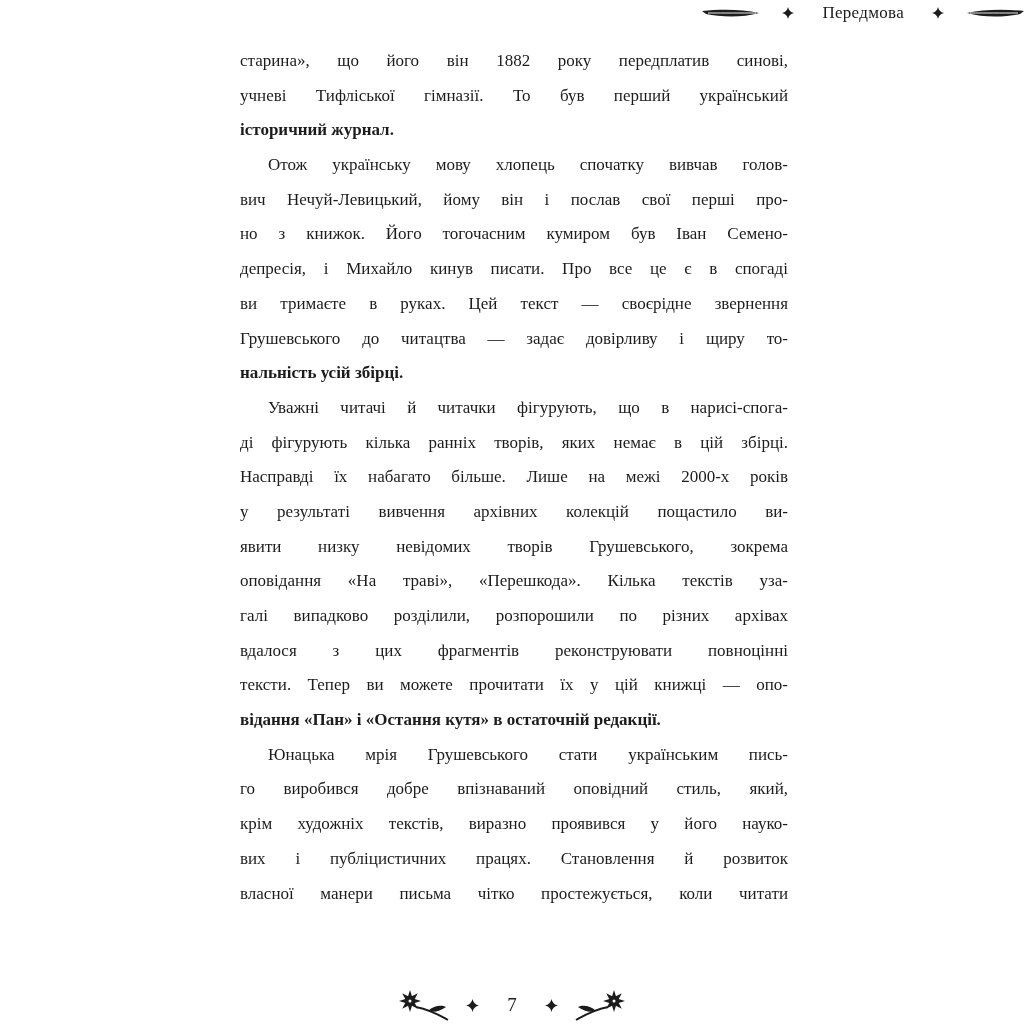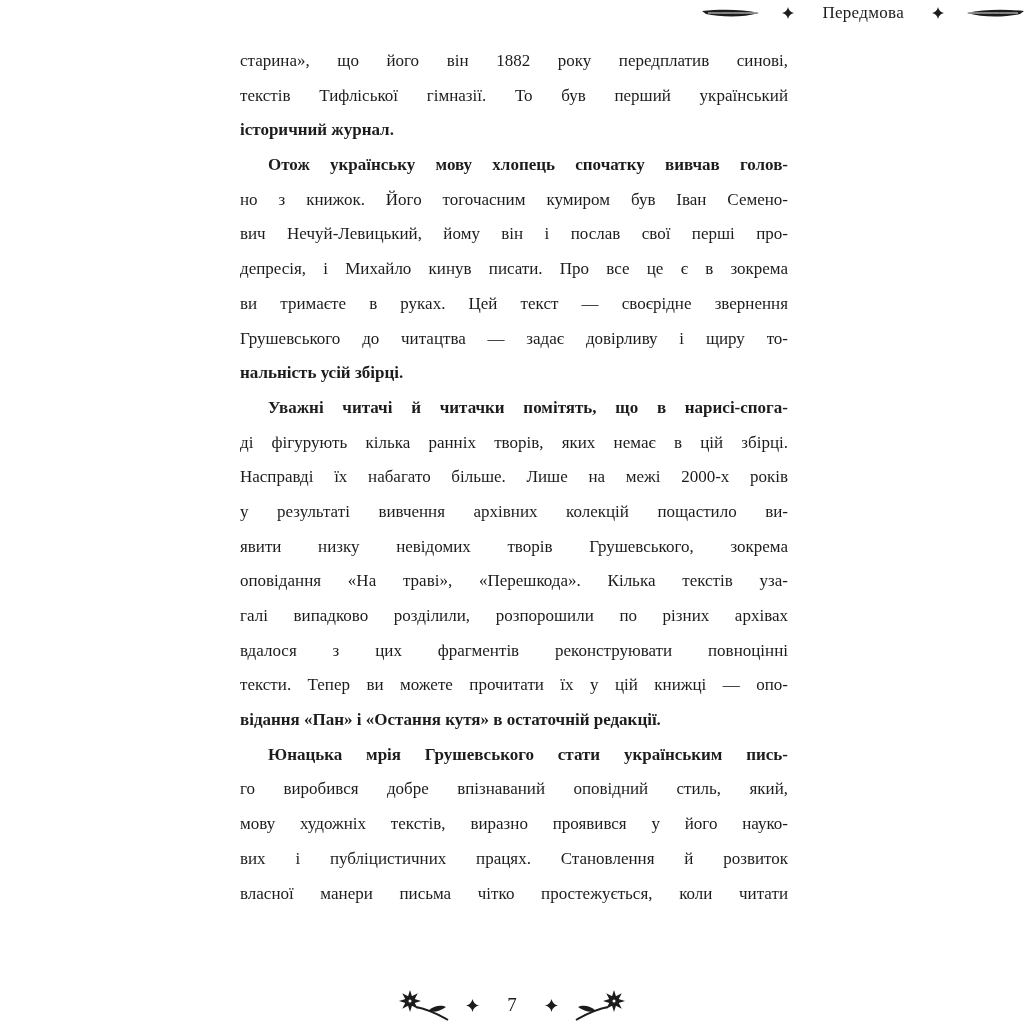--- a/index.html
+++ b/index.html
@@ -50,21 +50,20 @@
     text-align: justify;
     text-align-last: justify;
   }
   .line.last {
     text-align: left;
     text-align-last: left;
     font-weight: bold;
   }
   .line.indent {
     padding-left: 28px;
-    font-weight: bold;
   }
   .folio {
     position: absolute;
     top: 988px;
     left: 0;
     width: 1024px;
     height: 34px;
     display: flex;
     align-items: center;
     justify-content: center;
@@ -103,51 +102,51 @@
       <path d="M58 4 C 40 2, 18 2, 1 6 C 18 11, 40 10, 54 7 Z" fill="#1c1c1c"></path>
       <path d="M52 6 C 36 6, 18 6, 4 6" stroke="#ffffff" stroke-width="0.9" fill="none"></path>
     </svg>
   </span>
 </div>
 
 <div class="page-body">
 
   <div>
     <span class="line">старина», що його він 1882 року передплатив синові,</span>
-    <span class="line">текстів Тифліської гімназії. То був перший український</span>
+    <span class="line">учневі Тифліської гімназії. То був перший український</span>
     <span class="line last">історичний журнал.</span>
   </div>
 
   <div>
     <span class="line indent">Отож українську мову хлопець спочатку вивчав голов-</span>
+    <span class="line">вич Нечуй-Левицький, йому він і послав свої перші про-</span>
     <span class="line">но з книжок. Його тогочасним кумиром був Іван Семено-</span>
-    <span class="line">вич Нечуй-Левицький, йому він і послав свої перші про-</span>
-    <span class="line">депресія, і Михайло кинув писати. Про все це є в зокрема</span>
+    <span class="line">депресія, і Михайло кинув писати. Про все це є в спогаді</span>
     <span class="line">ви тримаєте в руках. Цей текст — своєрідне звернення</span>
     <span class="line">Грушевського до читацтва — задає довірливу і щиру то-</span>
     <span class="line last">нальність усій збірці.</span>
   </div>
 
   <div>
-    <span class="line indent">Уважні читачі й читачки помітять, що в нарисі-спога-</span>
+    <span class="line indent">Уважні читачі й читачки фігурують, що в нарисі-спога-</span>
     <span class="line">ді фігурують кілька ранніх творів, яких немає в цій збірці.</span>
     <span class="line">Насправді їх набагато більше. Лише на межі 2000-х років</span>
     <span class="line">у результаті вивчення архівних колекцій пощастило ви-</span>
     <span class="line">явити низку невідомих творів Грушевського, зокрема</span>
     <span class="line">оповідання «На траві», «Перешкода». Кілька текстів уза-</span>
     <span class="line">галі випадково розділили, розпорошили по різних архівах</span>
     <span class="line">вдалося з цих фрагментів реконструювати повноцінні</span>
     <span class="line">тексти. Тепер ви можете прочитати їх у цій книжці — опо-</span>
     <span class="line last">відання «Пан» і «Остання кутя» в остаточній редакції.</span>
   </div>
 
   <div>
     <span class="line indent">Юнацька мрія Грушевського стати українським пись-</span>
     <span class="line">го виробився добре впізнаваний оповідний стиль, який,</span>
-    <span class="line">мову художніх текстів, виразно проявився у його науко-</span>
+    <span class="line">крім художніх текстів, виразно проявився у його науко-</span>
     <span class="line">вих і публіцистичних працях. Становлення й розвиток</span>
     <span class="line">власної манери письма чітко простежується, коли читати</span>
 
   </div>
 </div>
 
 <div class="folio">
   <span class="flower">
     <svg width="56" height="32" viewBox="0 0 56 32">
       <g transform="translate(12,12)">

